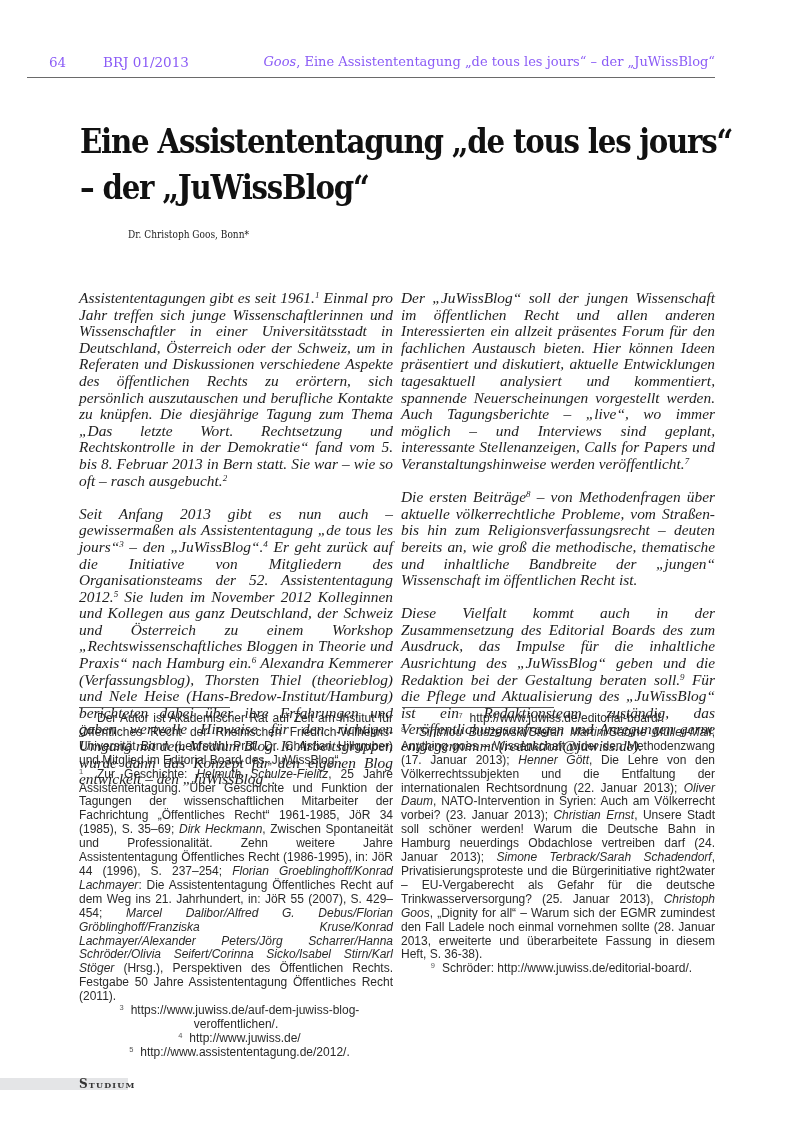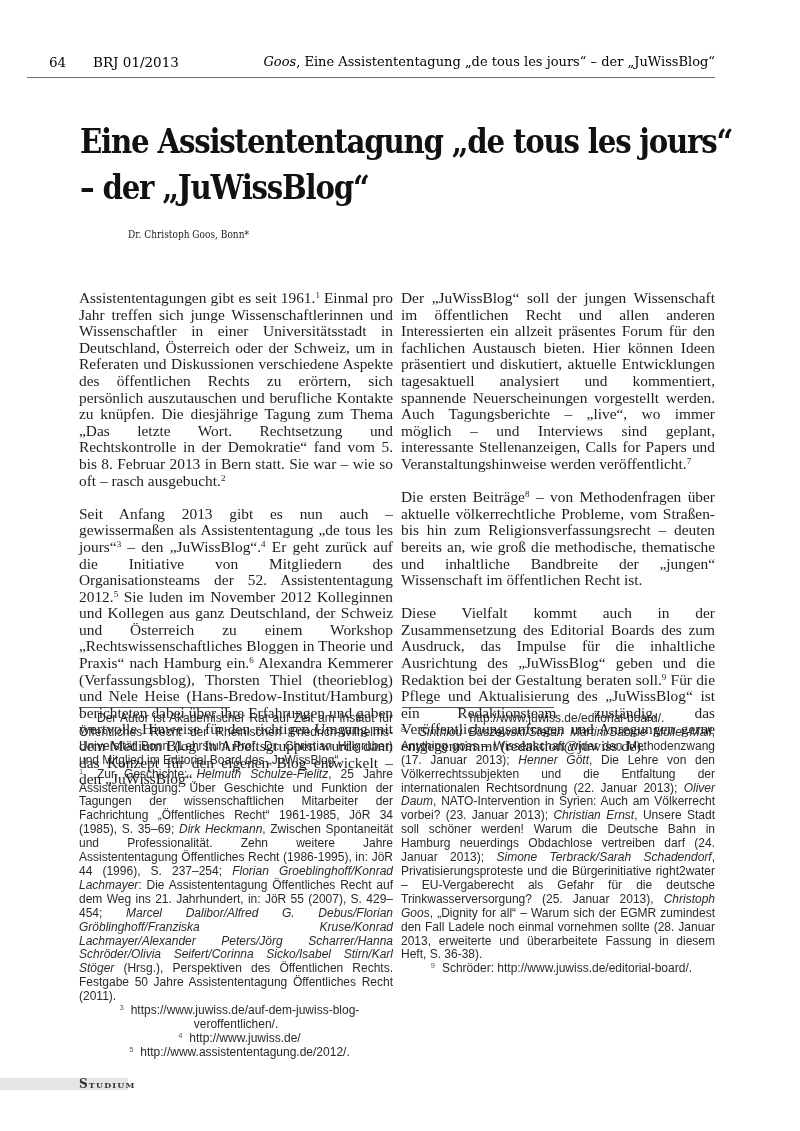--- a/index.html
+++ b/index.html
@@ -1,29 +1,29 @@
 <!DOCTYPE html>
 <html><head>
 <meta charset="utf-8">
 <style>
   html, body { margin: 0; padding: 0; background: #ffffff; }
   body { width: 800px; height: 1131px; position: relative; overflow: hidden; color: #1a1a1a; }
   .page { position: absolute; inset: 0; }
 
-  .running-header { position: absolute; left: 27px; top: 52px; width: 688px; height: 26px; font-family: "DejaVu Serif", serif; font-size: 13.5px; color: #000000; }
+  .running-header { position: absolute; left: 27px; top: 52px; width: 688px; height: 26px; font-family: "DejaVu Serif", serif; font-size: 13.5px; color: #8b5cf6; }
   .running-header .pageno { position: absolute; left: 22px; top: 2px; }
-  .running-header .journal { position: absolute; left: 66px; top: 2px; }
+  .running-header .journal { position: absolute; left: 76px; top: 2px; }
   .running-header .runtitle { position: absolute; right: 0; top: 2px; white-space: nowrap; font-size: 13px; }
   .running-header .runtitle i { font-style: italic; text-align: center; }
   .header-rule { position: absolute; left: 27px; top: 77px; width: 688px; height: 1px; background: #6a6a6a; }
 
   .title { position: absolute; left: 80px; top: 118px; width: 660px; font-family: "DejaVu Serif", serif; font-weight: bold; font-size: 34px; line-height: 46px; letter-spacing: -1.4px; color: #111; transform: scaleX(0.86); transform-origin: left top; white-space: nowrap; }
   .author { position: absolute; left: 128px; top: 228px; font-family: "DejaVu Serif", serif; font-size: 11px; color: #222; transform: scaleX(0.82); transform-origin: left top; white-space: nowrap; }
 
-  .col { position: absolute; top: 290px; width: 314px; font-family: "Liberation Serif", serif; font-size: 15.4px; line-height: 16.6px; color: #1d1d1d; }
+  .col { position: absolute; top: 290px; width: 314px; font-family: "Liberation Serif", serif; font-size: 15.4px; line-height: 16.6px; color: #1d1d1d; font-style: italic; }
   .col.left { left: 79px; }
   .col.right { left: 401px; }
   .col p { margin: 0 0 16.6px 0; text-align: justify; hyphens: auto; }
   sup { font-size: 9px; line-height: 0; vertical-align: 5px; }
 
   .fn-rule { position: absolute; top: 707px; height: 1px; background: #555; }
   .fn-rule.left { left: 79px; width: 151px; }
   .fn-rule.right { left: 402px; width: 152px; }
 
   .fn-col { position: absolute; top: 712px; width: 314px; font-family: Liberation Sans, sans-serif; font-size: 12px; line-height: 13.9px; color: #2a2a2a; }

